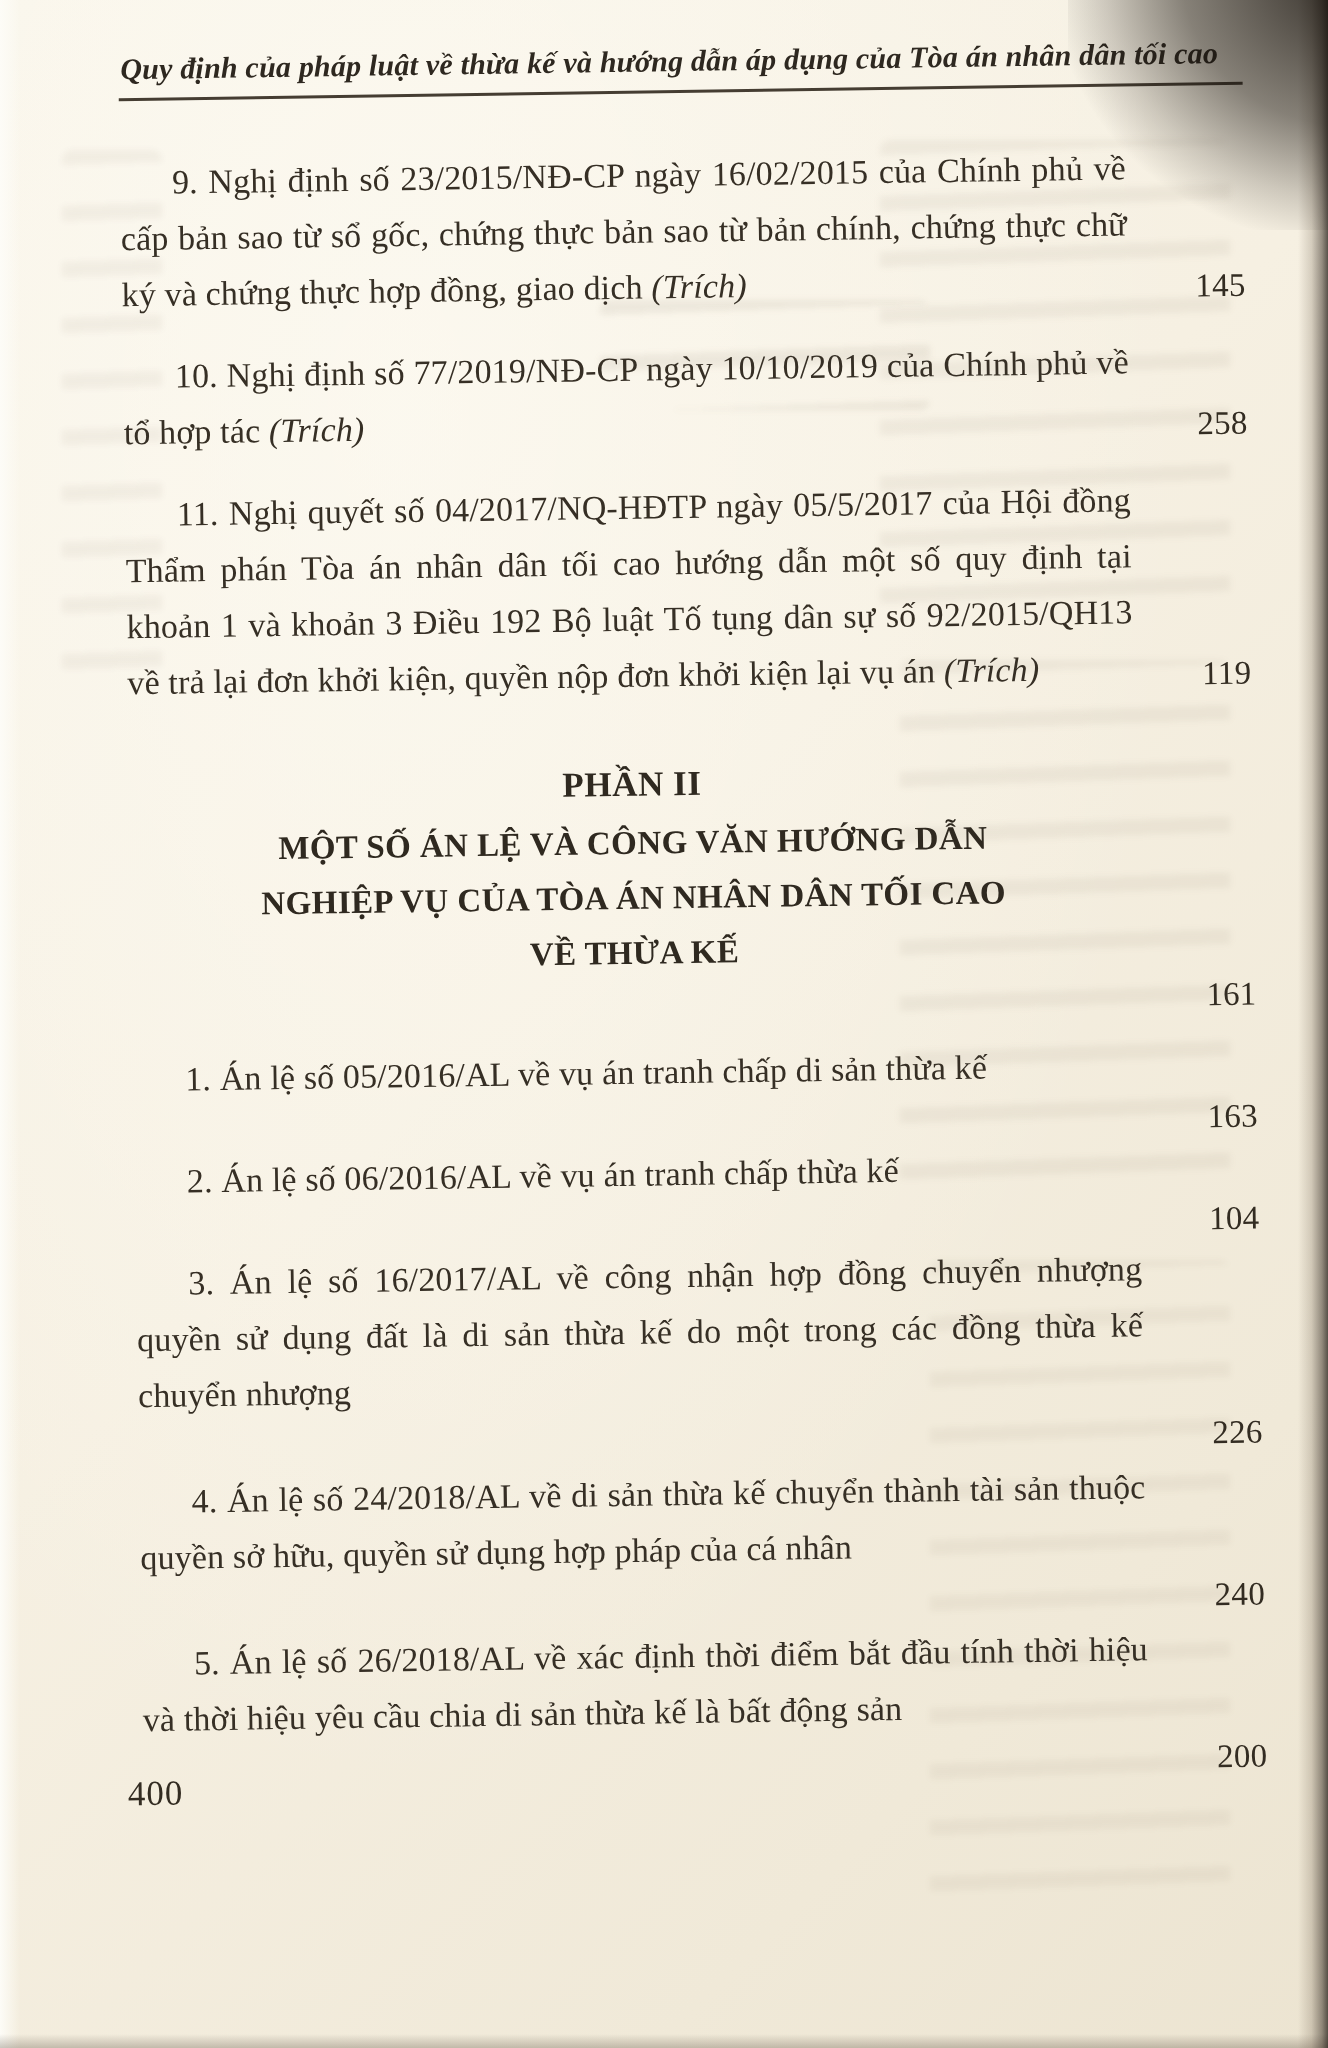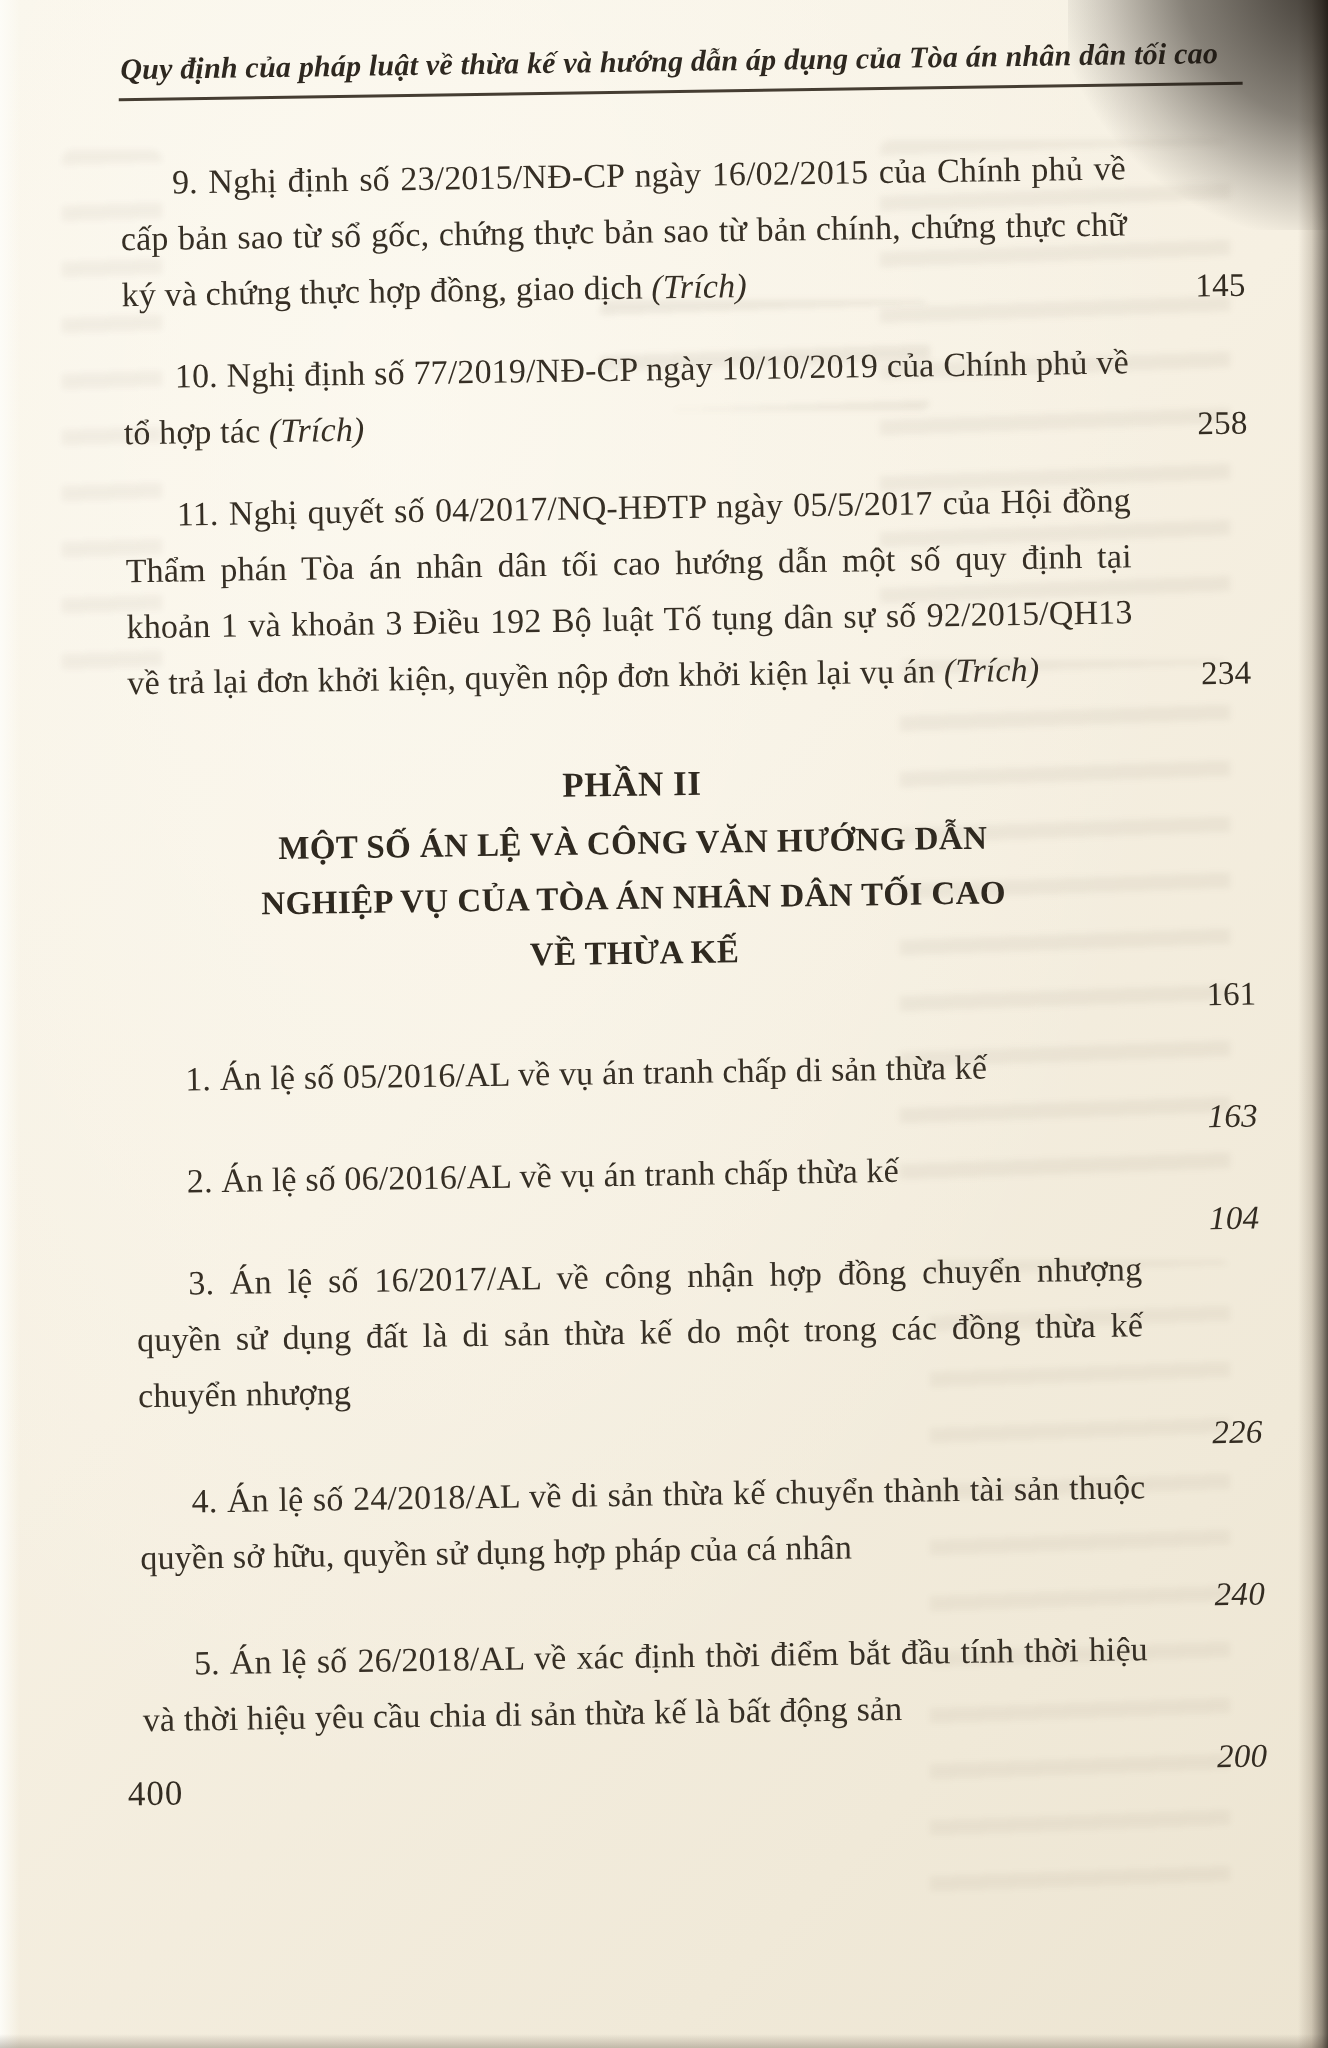--- a/index.html
+++ b/index.html
@@ -52,21 +52,21 @@
     padding-right:118px;
     color:#36received;
   }
   .entry{color:#362f25;}
   .it{font-style:italic;}
   .pnum{
     position:absolute;right:0;bottom:2px;
     font-size:33px;line-height:40px;letter-spacing:.3px;color:#332c22;
     text-indent:0;
   }
-  .pnum.low{bottom:-44px;font-style:italic;}
+  .pnum.low{bottom:-44px;}
   .e9{margin-bottom:26px;}
   .e10{margin-bottom:26px;}
   .e11{margin-bottom:0;}
 
   .part{margin-top:56px;text-align:center;padding-right:118px;}
   .part-title{font-size:35px;font-weight:bold;letter-spacing:.6px;line-height:50px;color:#2f2920;}
   .part-sub{font-size:33px;font-weight:bold;letter-spacing:.4px;line-height:55px;color:#2f2920;margin-top:6px;}
   .part-page{
     font-size:33px;text-align:right;padding-right:0;
     margin-top:0;line-height:44px;color:#332c22;
@@ -105,21 +105,21 @@
         <span class="pnum">145</span>
       </div>
 
       <div class="entry e10">
         <span>10. Nghị định số 77/2019/NĐ-CP ngày 10/10/2019 của Chính phủ về tổ hợp tác </span><span class="it">(Trích)</span>
         <span class="pnum">258</span>
       </div>
 
       <div class="entry e11">
         <span>11. Nghị quyết số 04/2017/NQ-HĐTP ngày 05/5/2017 của Hội đồng Thẩm phán Tòa án nhân dân tối cao hướng dẫn một số quy định tại khoản 1 và khoản 3 Điều 192 Bộ luật Tố tụng dân sự số 92/2015/QH13 về trả lại đơn khởi kiện, quyền nộp đơn khởi kiện lại vụ án </span><span class="it">(Trích)</span>
-        <span class="pnum">234</span>
+        <span class="pnum">119</span>
       </div>
 
       <div class="part">
         <div class="part-title">PHẦN II</div>
         <div class="part-sub">MỘT SỐ ÁN LỆ VÀ CÔNG VĂN HƯỚNG DẪN</div>
         <div class="part-sub" style="margin-top:0;">NGHIỆP VỤ CỦA TÒA ÁN NHÂN DÂN TỐI CAO</div>
         <div class="part-sub" style="margin-top:0;">VỀ THỪA KẾ</div>
       </div>
       <div class="part-page">161</div>
 

